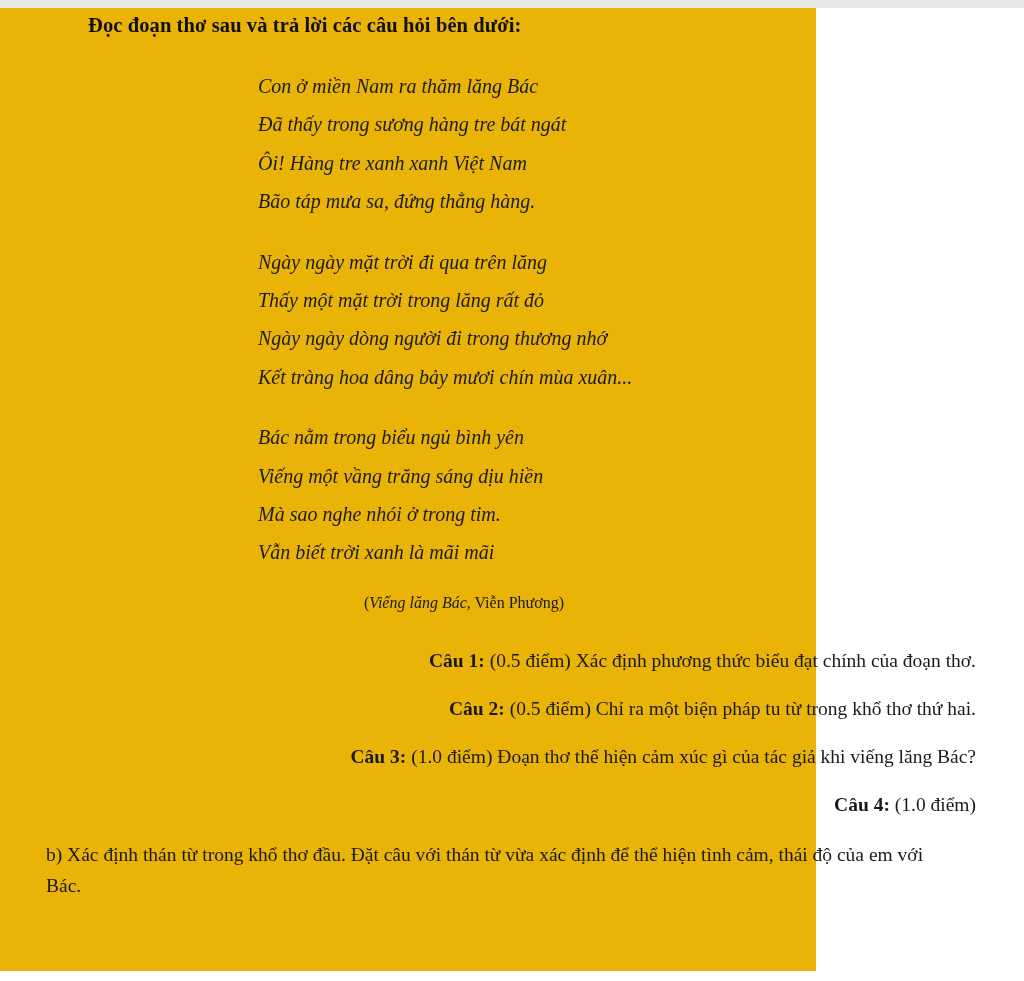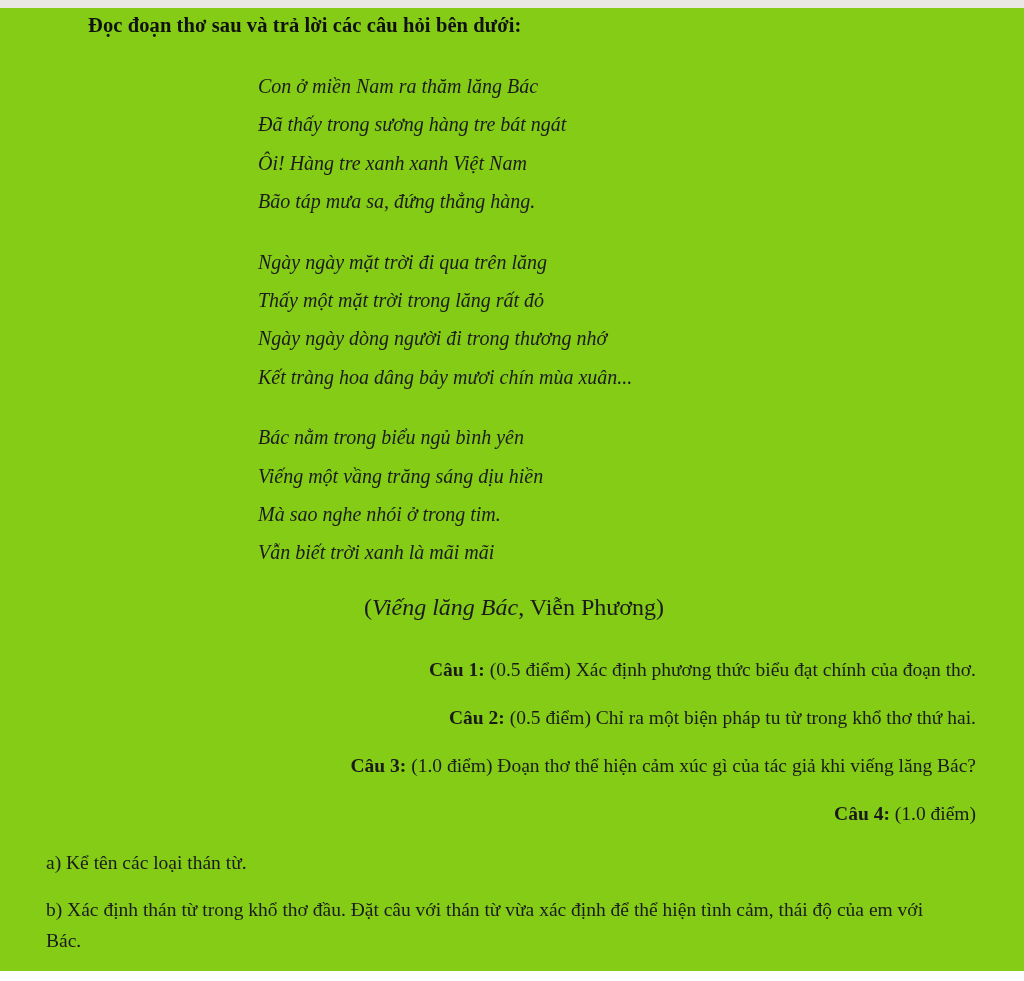--- a/index.html
+++ b/index.html
@@ -9,23 +9,23 @@
   }
   body {
     width: 1024px;
     height: 981px;
     font-family: "Liberation Serif", serif;
     color: #1a1a1a;
     overflow: hidden;
   }
   .page {
     position: relative;
-    width: 1024px;
+    width: 816px;
     height: 981px;
-    background: #84cc16;
+    background: #eab308;
     padding: 0;
     box-sizing: border-box;
   }
   .top-strip {
     position: absolute;
     top: 0;
     left: 0;
     width: 1024px;
     height: 8px;
     background: #e9e8e4;
@@ -52,21 +52,21 @@
     color: #1b1b1b;
   }
   .stanza {
     margin-bottom: 22px;
   }
   .stanza .line {
     white-space: nowrap;
   }
   .attrib {
     margin-left: 318px;
-    font-size: 24px;
+    font-size: 16px;
     margin-top: 4px;
     margin-bottom: 34px;
     white-space: nowrap;
   }
   .attrib .work {
     font-style: italic;
   }
   .attrib .author {
     font-style: normal;
   }
@@ -139,21 +139,20 @@
     <div class="questions">
 
       <div class="q"><span class="lbl">Câu 1:</span><span> (0.5 điểm) Xác định phương thức biểu đạt chính của đoạn thơ.</span></div>
 
       <div class="q"><span class="lbl">Câu 2:</span><span> (0.5 điểm) Chỉ ra một biện pháp tu từ trong khổ thơ thứ hai.</span></div>
 
       <div class="q"><span class="lbl">Câu 3:</span><span> (1.0 điểm) Đoạn thơ thể hiện cảm xúc gì của tác giả khi viếng lăng Bác?</span></div>
 
       <div class="q"><span class="lbl">Câu 4:</span><span> (1.0 điểm)</span></div>
 
-      <div class="sub">a) Kể tên các loại thán từ.</div>
 
       <div class="sub wrap">b) Xác định thán từ trong khổ thơ đầu. Đặt câu với thán từ vừa xác định để thể hiện tình cảm, thái độ của em với Bác.</div>
 
     </div>
 
   </div>
 
   <div class="bottom-fade"></div>
 
 </div>

